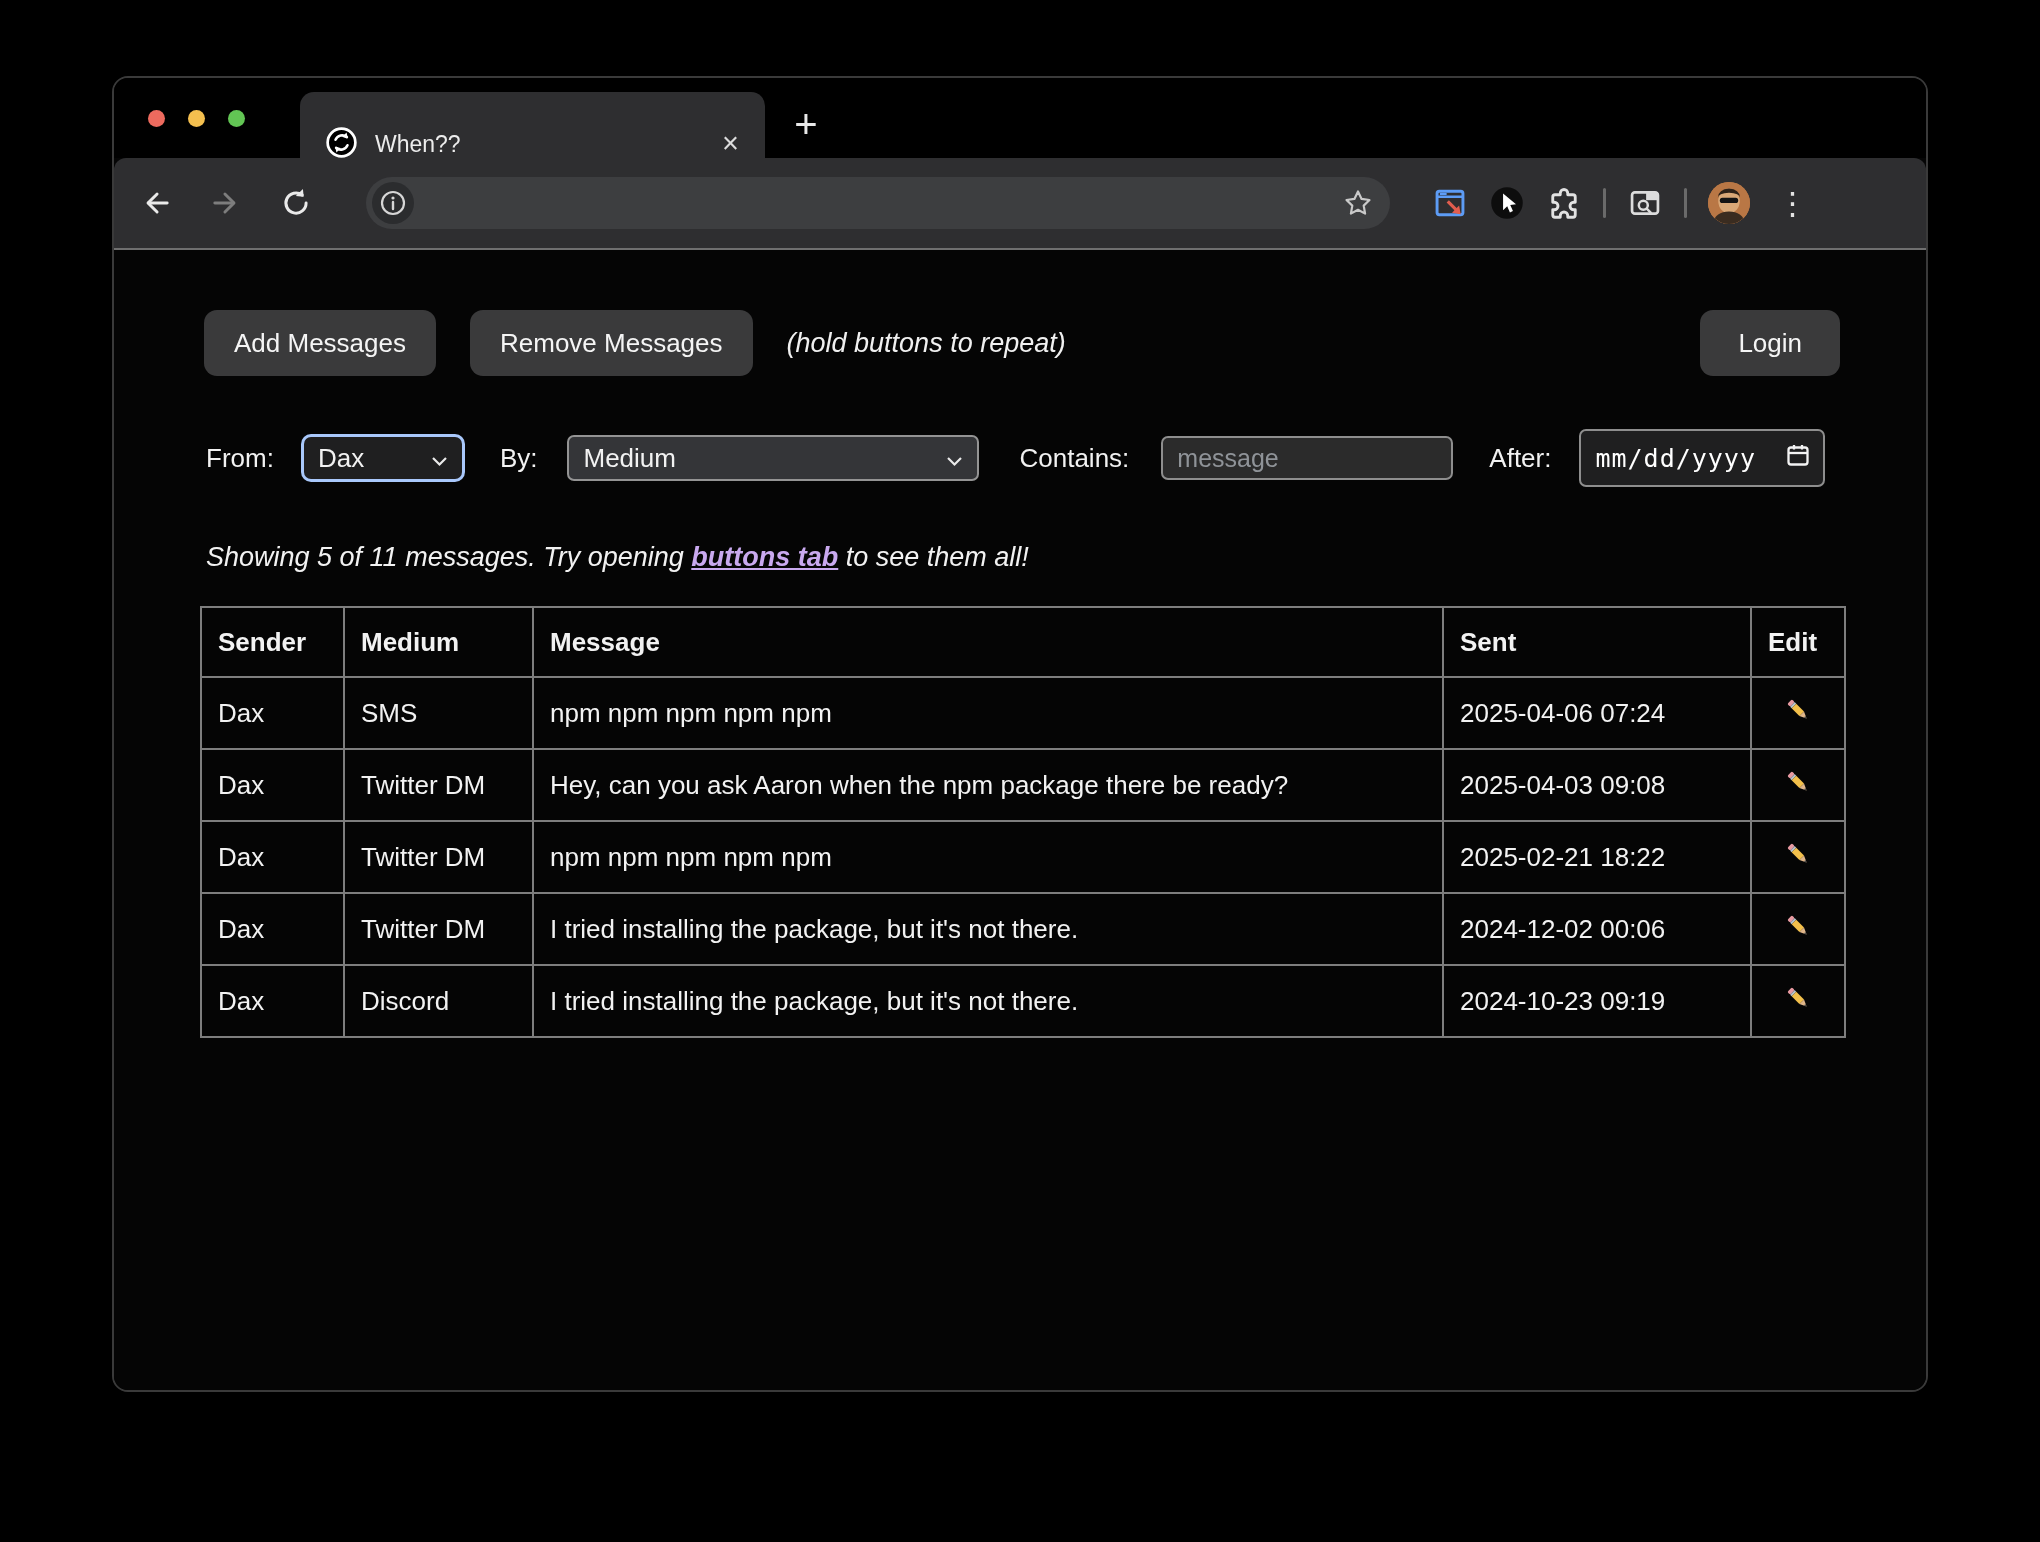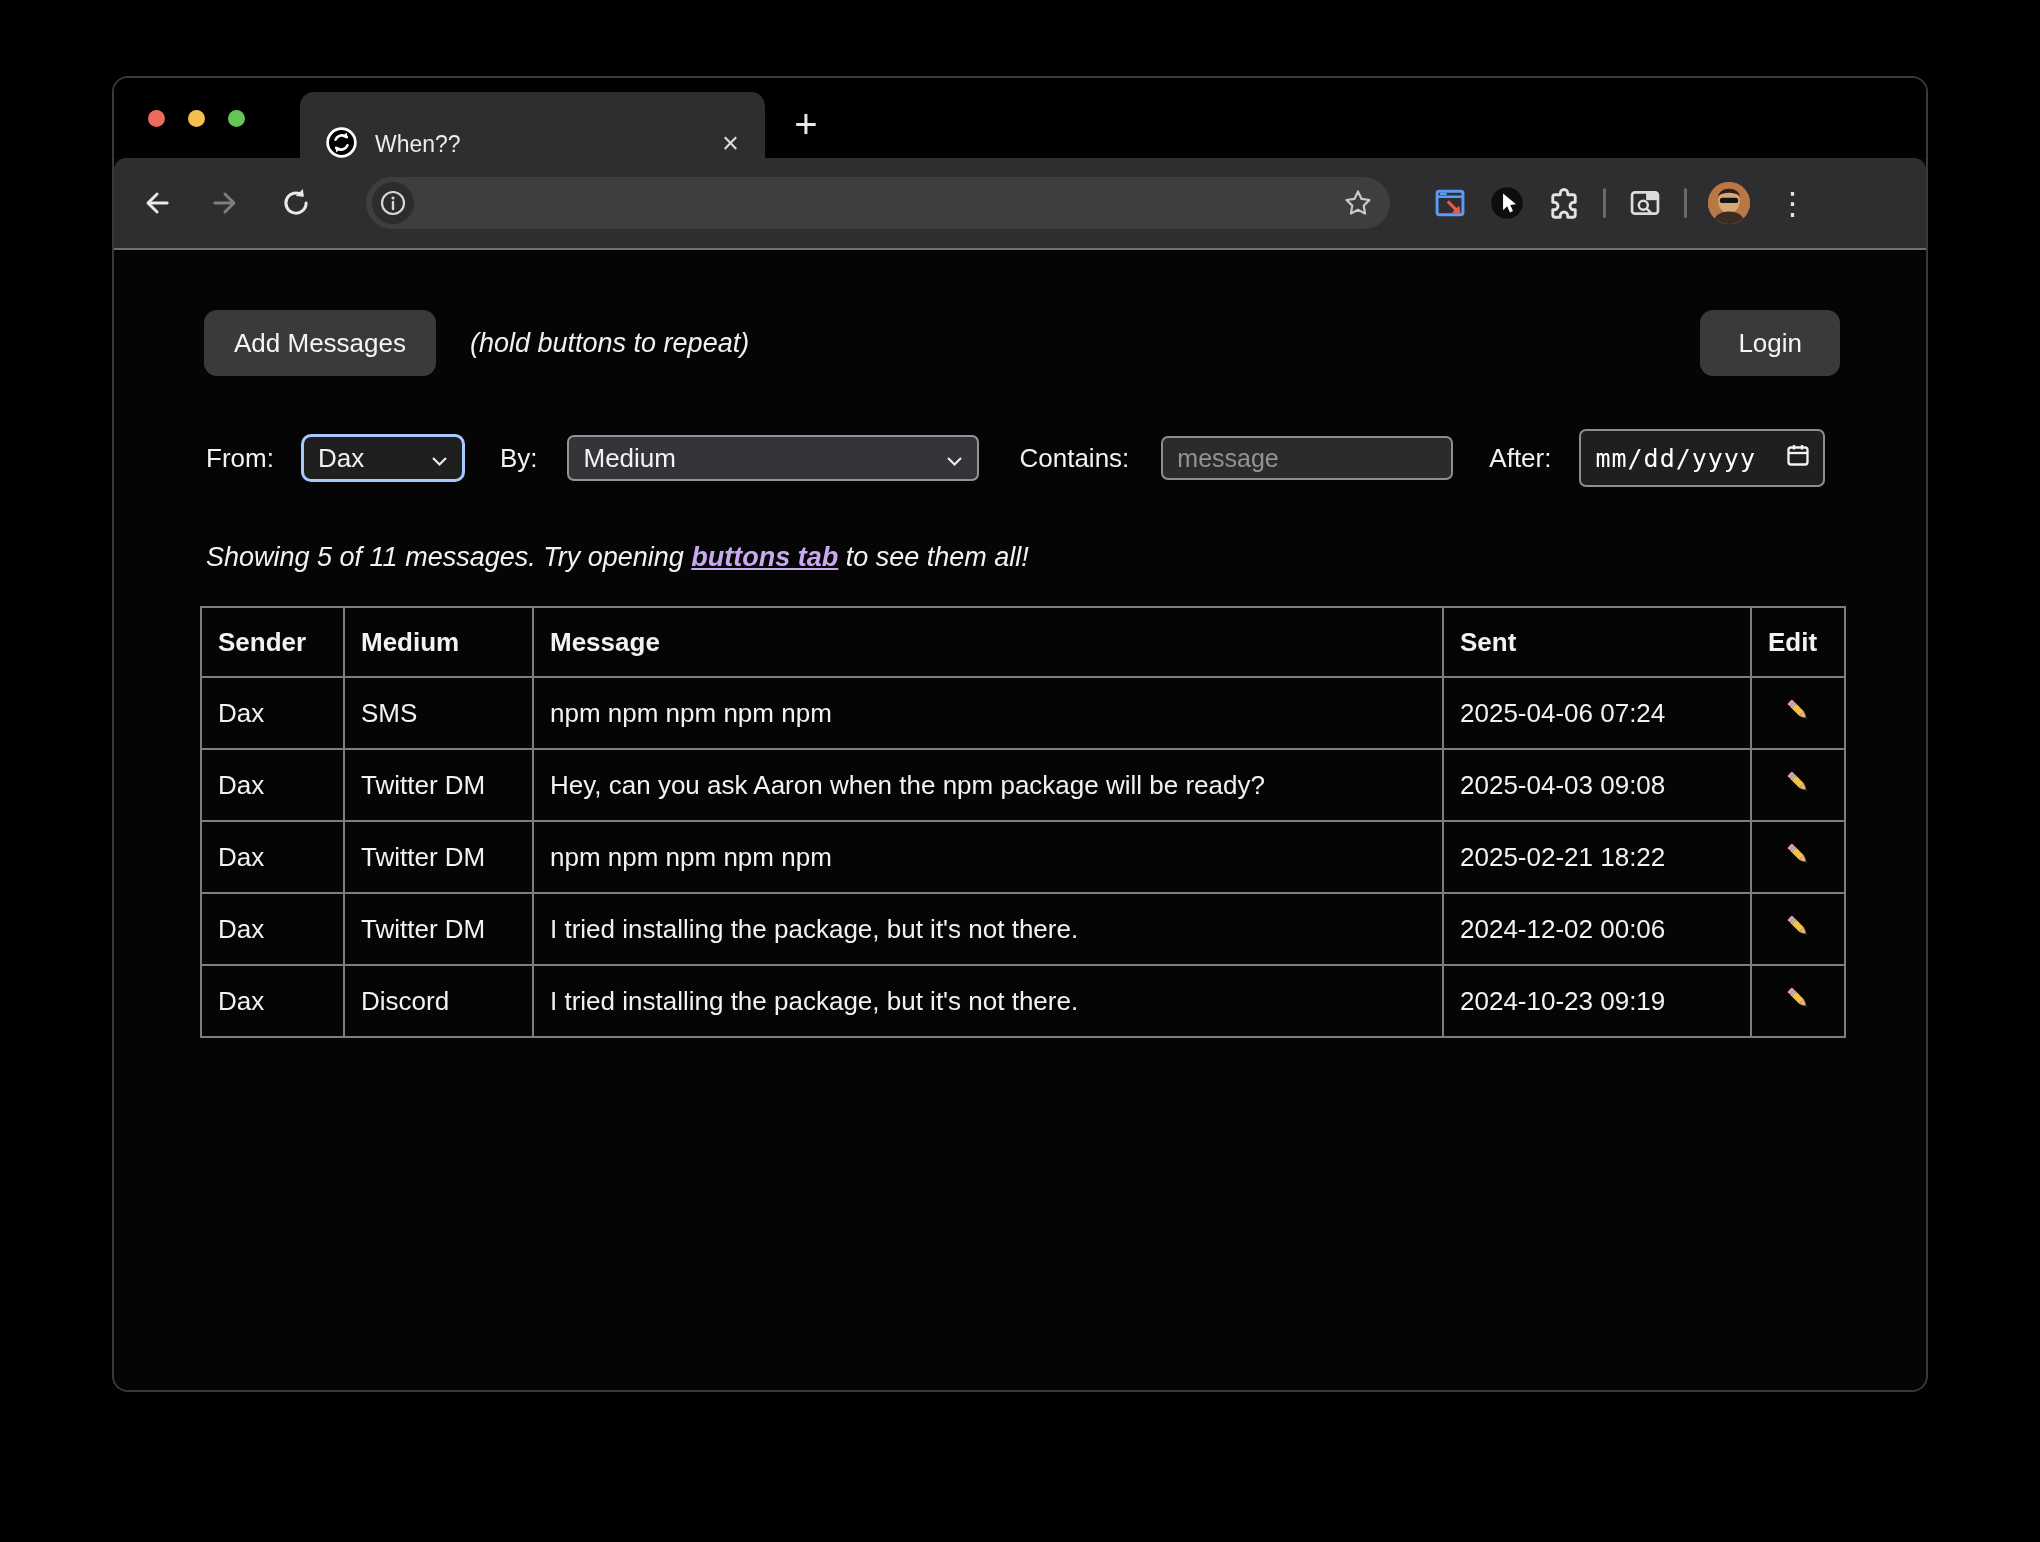--- a/index.html
+++ b/index.html
@@ -192,20 +192,21 @@
           </svg>
         </span>
         <span class="kebab">⋮</span>
       </div>
     </div>
 
     <div class="page">
 
       <div class="actions-row">
         <button class="btn">Add Messages</button>
+        <button class="btn btn-remove">Remove Messages</button>
         <span class="hint">(hold buttons to repeat)</span>
         <button class="btn btn-login">Login</button>
       </div>
 
       <div class="filters-row">
         <span>From:</span>
         <div class="select select-from">
           <span>Dax</span>
           <span>
             <svg width="17" height="11" viewBox="0 0 17 11" fill="none">
@@ -269,21 +270,21 @@
                     <rect x="9.2" y="5.2" width="5.6" height="1.9" fill="#b9c2cc"></rect>
                     <rect x="9.2" y="7.1" width="5.6" height="9.4" fill="#f3c04b"></rect>
                     <path d="M9.2 16.5 h5.6 L12 22.4 Z" fill="#e0b68a"></path>
                     <path d="M11.1 20.1 L12 22.4 L12.9 20.1 Z" fill="#4a4a4a"></path>
                   </g>
                 </svg></td>
           </tr>
           <tr>
             <td>Dax</td>
             <td>Twitter DM</td>
-            <td>Hey, can you ask Aaron when the npm package will be ready?</td>
+            <td>Hey, can you ask Aaron when the npm package there be ready?</td>
             <td>2025-04-03 09:08</td>
             <td class="edit-cell"><svg width="28" height="28" viewBox="0 0 24 24">
                   <g transform="rotate(-45 12 12)">
                     <rect x="9.2" y="1.8" width="5.6" height="3.4" rx="1.2" fill="#e89aa2"></rect>
                     <rect x="9.2" y="5.2" width="5.6" height="1.9" fill="#b9c2cc"></rect>
                     <rect x="9.2" y="7.1" width="5.6" height="9.4" fill="#f3c04b"></rect>
                     <path d="M9.2 16.5 h5.6 L12 22.4 Z" fill="#e0b68a"></path>
                     <path d="M11.1 20.1 L12 22.4 L12.9 20.1 Z" fill="#4a4a4a"></path>
                   </g>
                 </svg></td>

